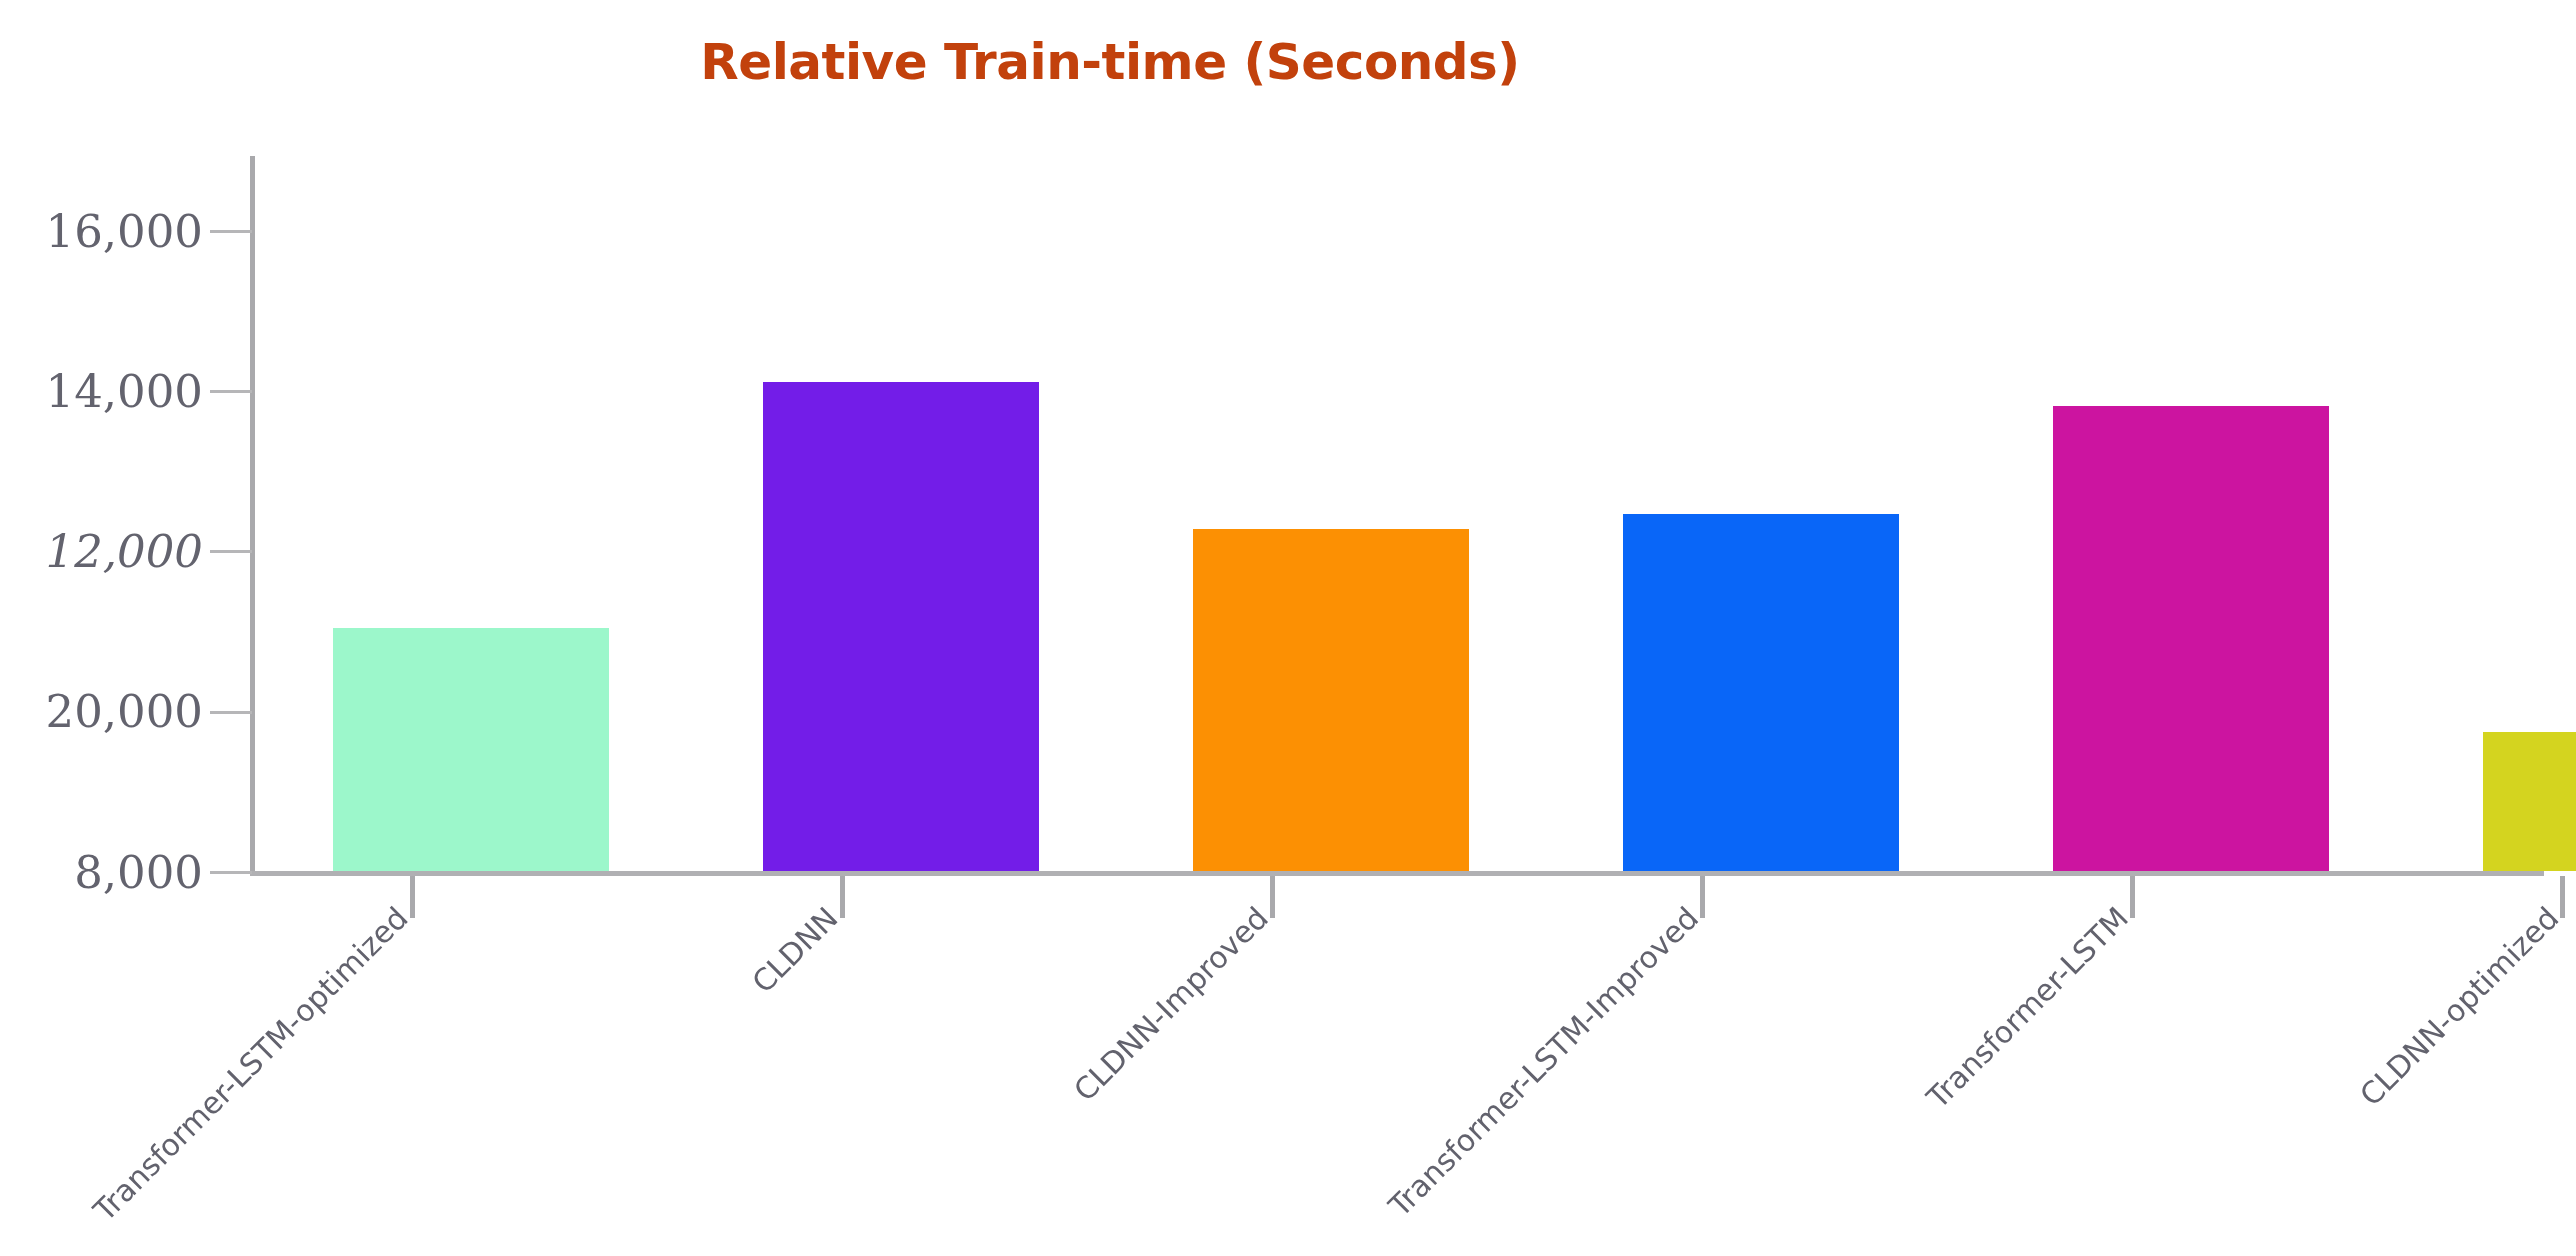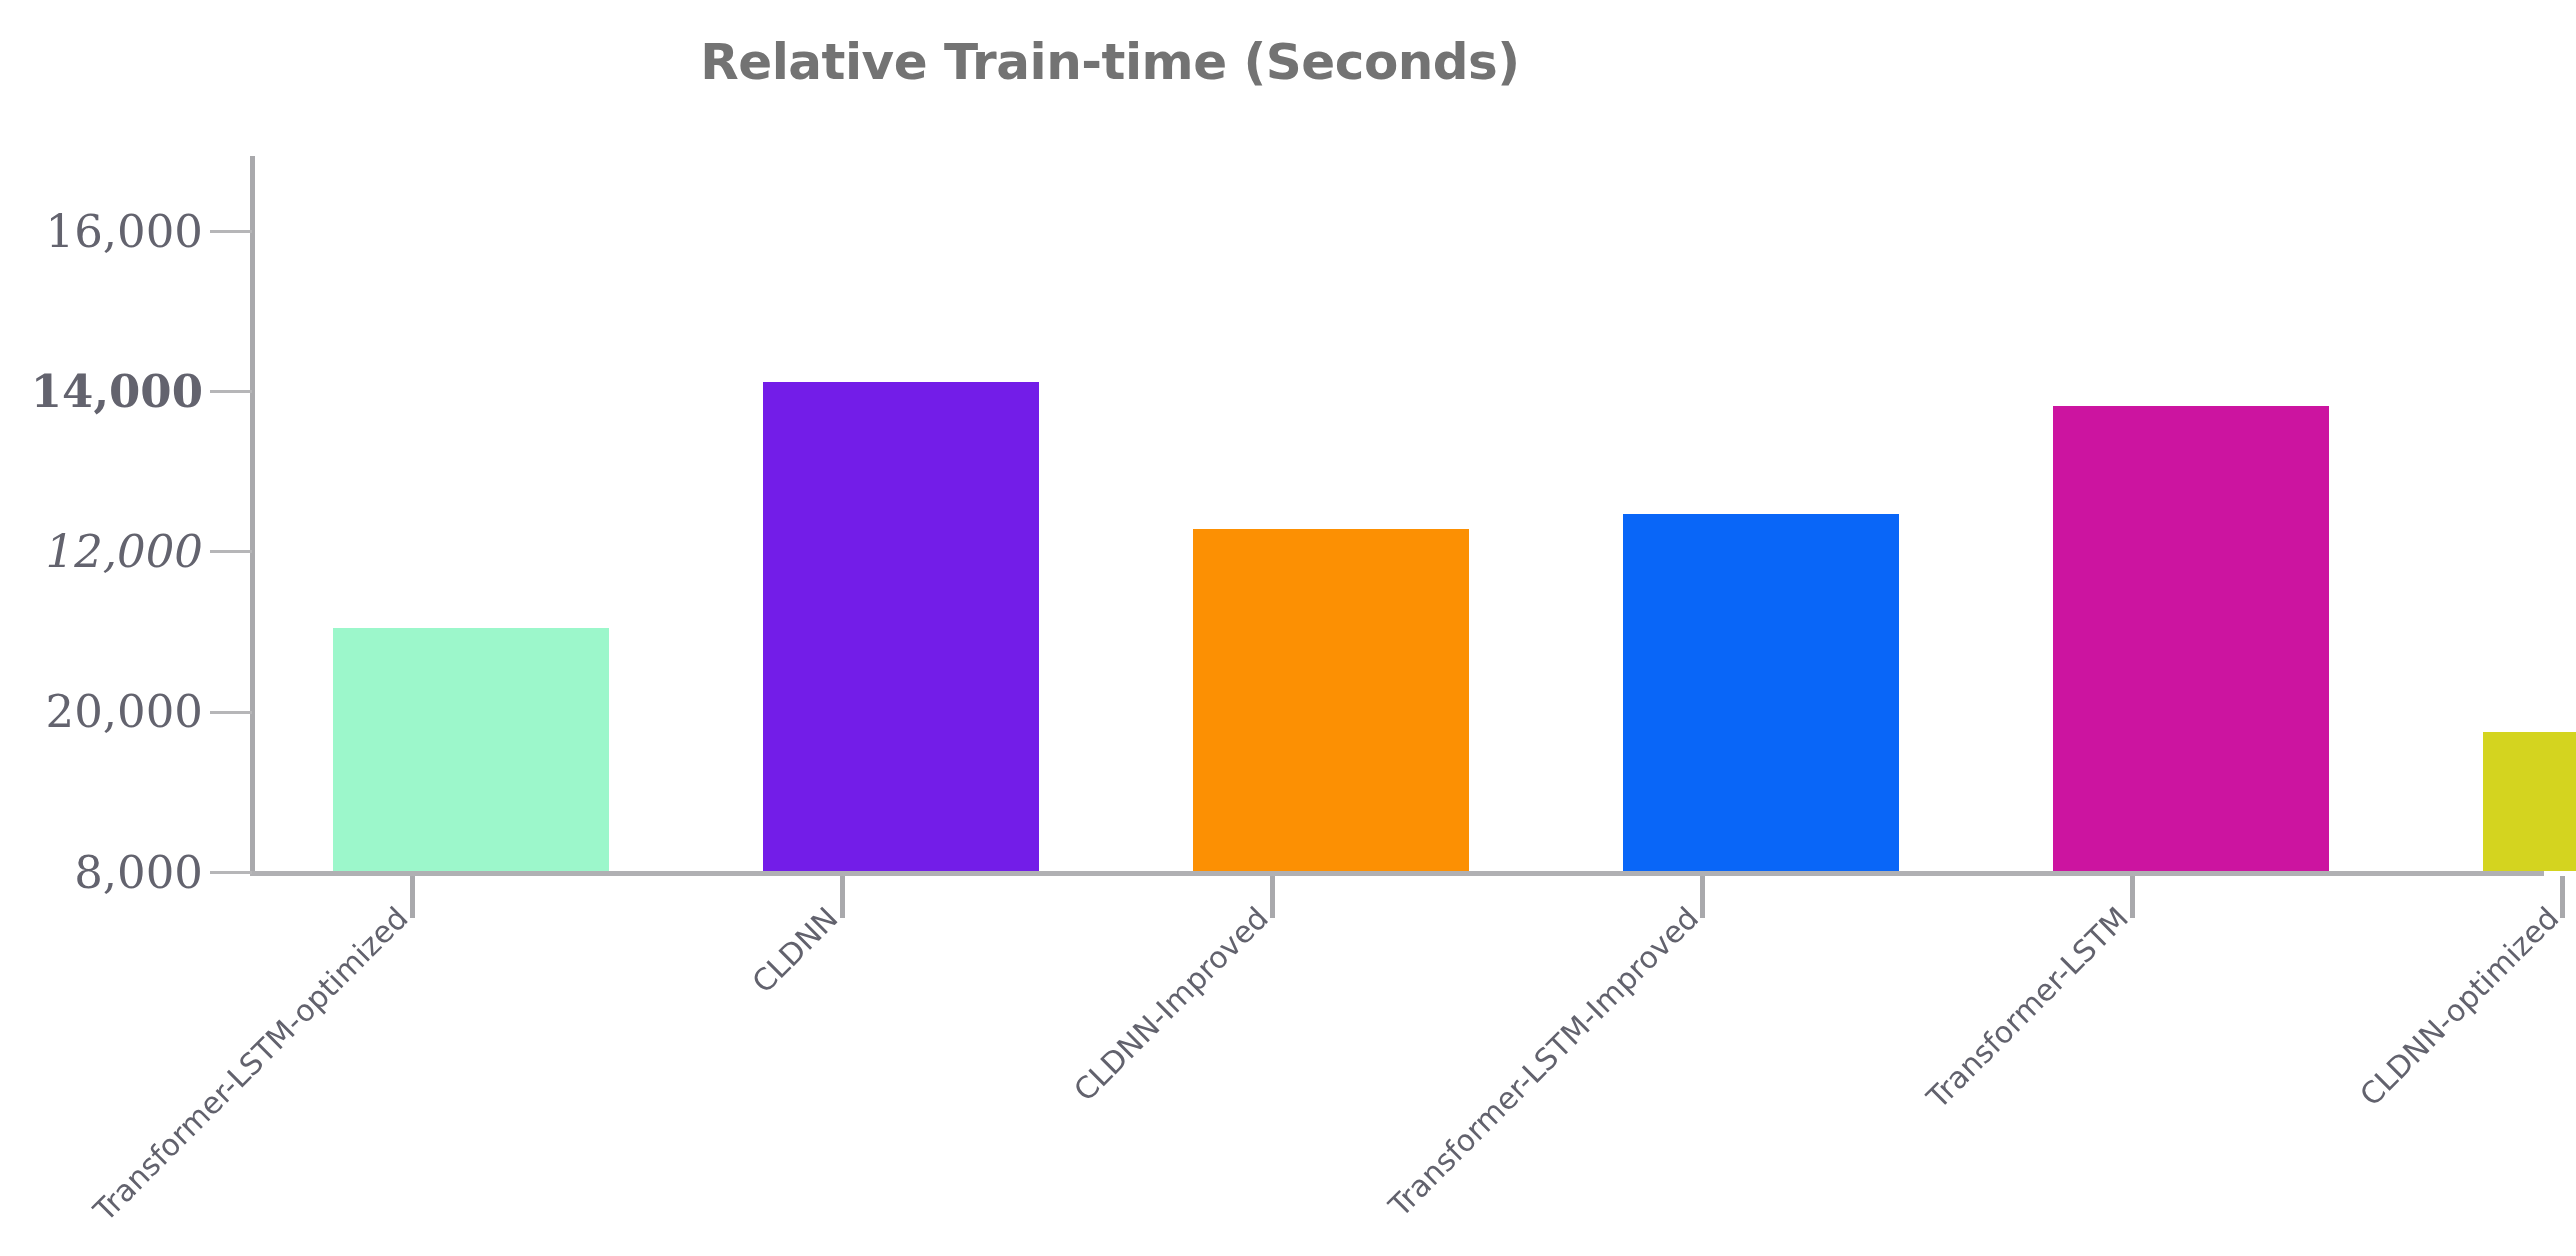--- a/index.html
+++ b/index.html
@@ -23,21 +23,21 @@
   
   #chart-title {
     position: absolute;
     left: 0;
     top: 33px;
     width: 2220px;
     text-align: center;
     font-family: "DejaVu Sans", sans-serif;
     font-size: 50px;
     font-weight: 700;
-    color: #737373;
+    color: #c2410c;
     letter-spacing: -0.5px;
     white-space: nowrap;
   }
 
   
   
   #plot-area {
     position: absolute;
     left: 0;
     top: 0;
@@ -124,21 +124,21 @@
     <div id="x-axis-line"></div>
 
     <div id="y-ticks">
         <div class="y-tick" style="top: 871px;"></div>
         <div class="y-tick-label" style="top: 872px;">8,000</div>
         <div class="y-tick" style="top: 711px;"></div>
         <div class="y-tick-label" style="top: 711px;">20,000</div>
         <div class="y-tick" style="top: 550px;"></div>
         <div class="y-tick-label" style="top: 551px; font-style: italic;">12,000</div>
         <div class="y-tick" style="top: 390px;"></div>
-        <div class="y-tick-label" style="top: 391px; font-weight: bold;">14,000</div>
+        <div class="y-tick-label" style="top: 391px;">14,000</div>
         <div class="y-tick" style="top: 230px;"></div>
         <div class="y-tick-label" style="top: 231px;">16,000</div>
       </div>
     <div id="x-ticks">
         <div class="x-tick" style="left: 410px;"></div>
         <div class="x-tick" style="left: 840px;"></div>
         <div class="x-tick" style="left: 1270px;"></div>
         <div class="x-tick" style="left: 1700px;"></div>
         <div class="x-tick" style="left: 2130px;"></div>
         <div class="x-tick" style="left: 2560px;"></div>

